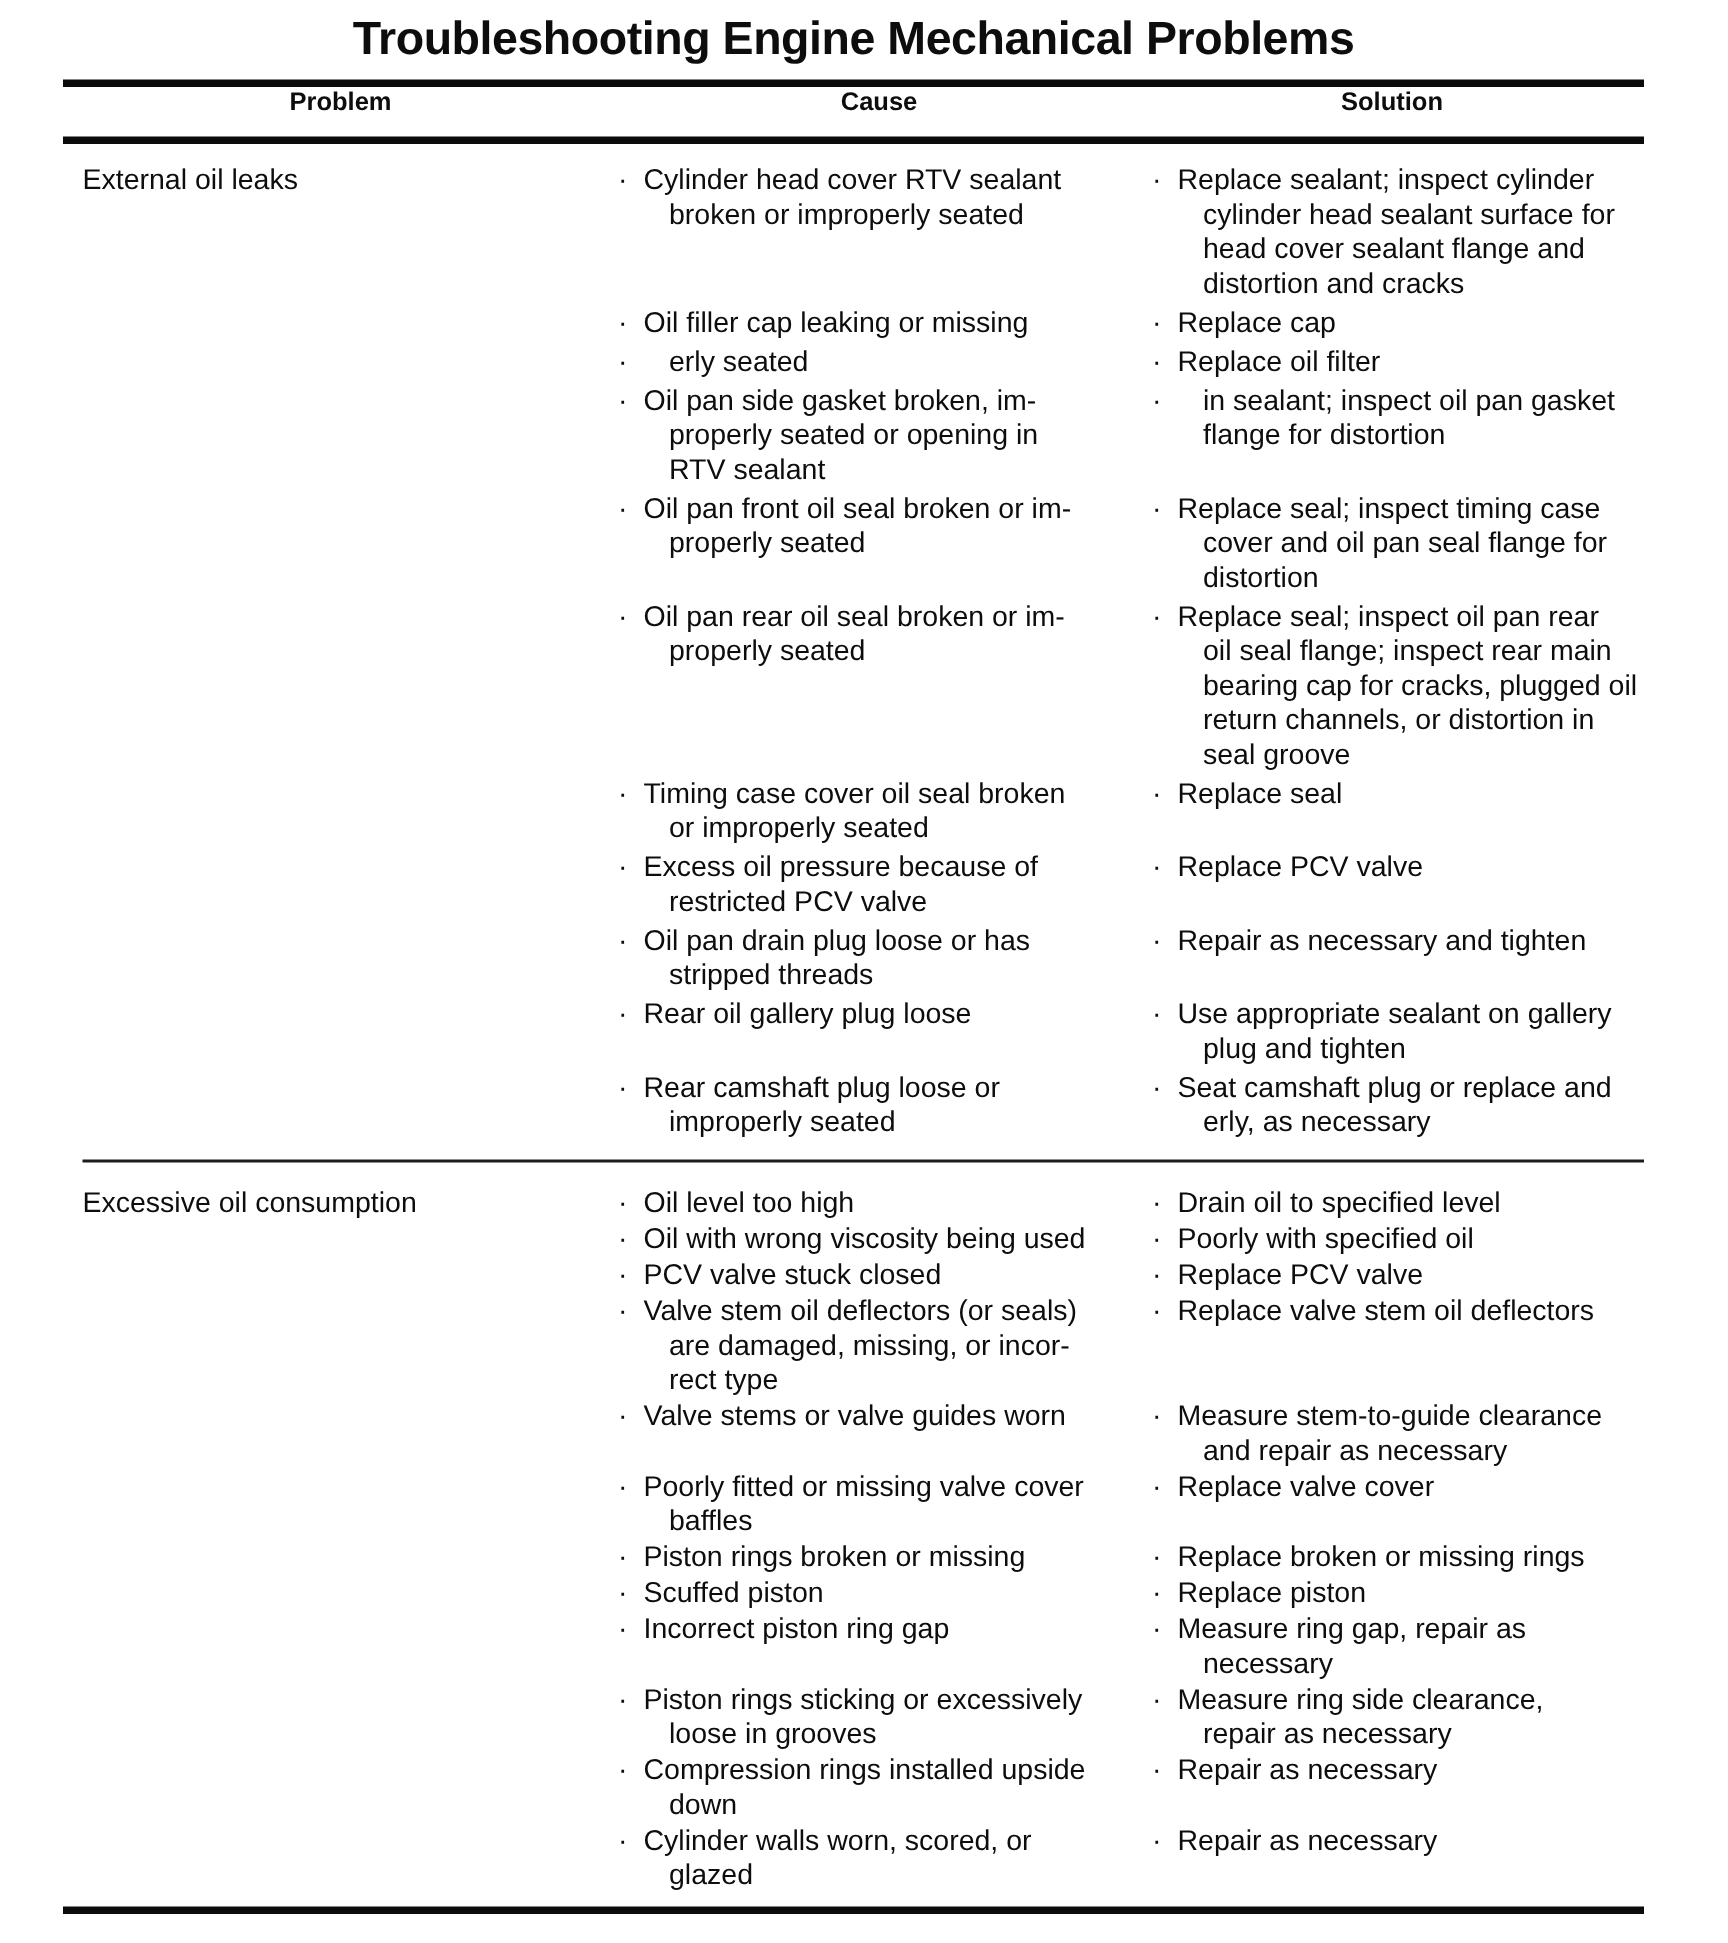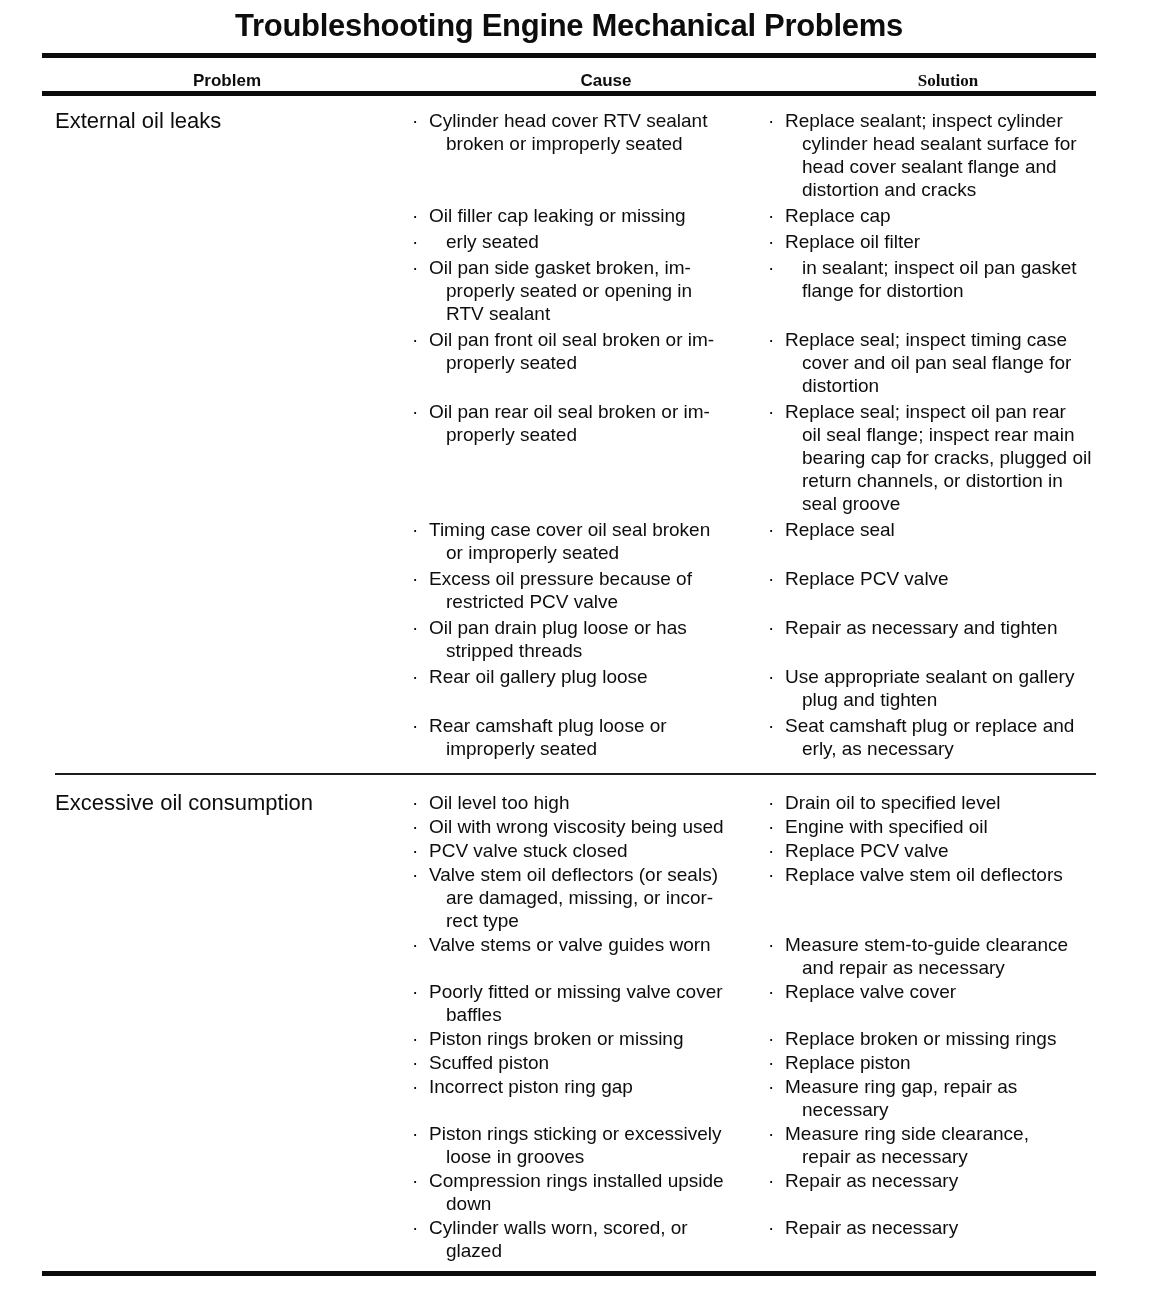--- a/index.html
+++ b/index.html
@@ -38,43 +38,42 @@
   .rule.thin {
     height: 2px;
     background: #1c1c1c;
     margin: 10px 0 0 13px;
   }
   .rule.bottom {
     margin-top: 8px;
   }
   .header-row {
     display: flex;
-    align-items: flex-end;
+    align-items: flex-start;
     height: 33px;
     font-weight: 700;
     font-size: 17px;
-    gap: 20px;
   }
   .hcell { text-align: center; }
   .hcell.col-problem { width: 370px; }
   .hcell.col-cause   { width: 348px; }
-  .hcell.col-solution{ flex: 1; font-family: Liberation Serif, serif; }
+  .hcell.col-solution{ flex: 1; }
 
   .section {
     display: flex;
     padding-top: 13px;
   }
   .section.section-1 { padding-top: 16px; justify-content: flex-end; }
 
   .problem-cell {
     width: 370px;
     flex: none;
     padding-left: 13px;
     box-sizing: border-box;
-    font-size: 22px;
+    font-size: 19px;
     line-height: 23px;
   }
   .rows { flex: 1; }
   .row { display: flex; }
   .section-0 .row { margin-bottom: 3px; }
   .section-1 .row { margin-bottom: 1px; }
 
   .cell {
     font-size: 19px;
     line-height: 23px;
@@ -370,21 +369,21 @@
                   <span class="bullet">·</span>
                   <div class="text">
                     <span class="line">Oil with wrong viscosity being used</span>
                   </div>
                 </div>
               </div>
               <div class="cell solution">
                 <div class="item">
                   <span class="bullet">·</span>
                   <div class="text">
-                    <span class="line">Engine with specified oil</span>
+                    <span class="line">Poorly with specified oil</span>
                   </div>
                 </div>
               </div>
             </div>
             <div class="row">
               <div class="cell cause">
                 <div class="item">
                   <span class="bullet">·</span>
                   <div class="text">
                     <span class="line">PCV valve stuck closed</span>

